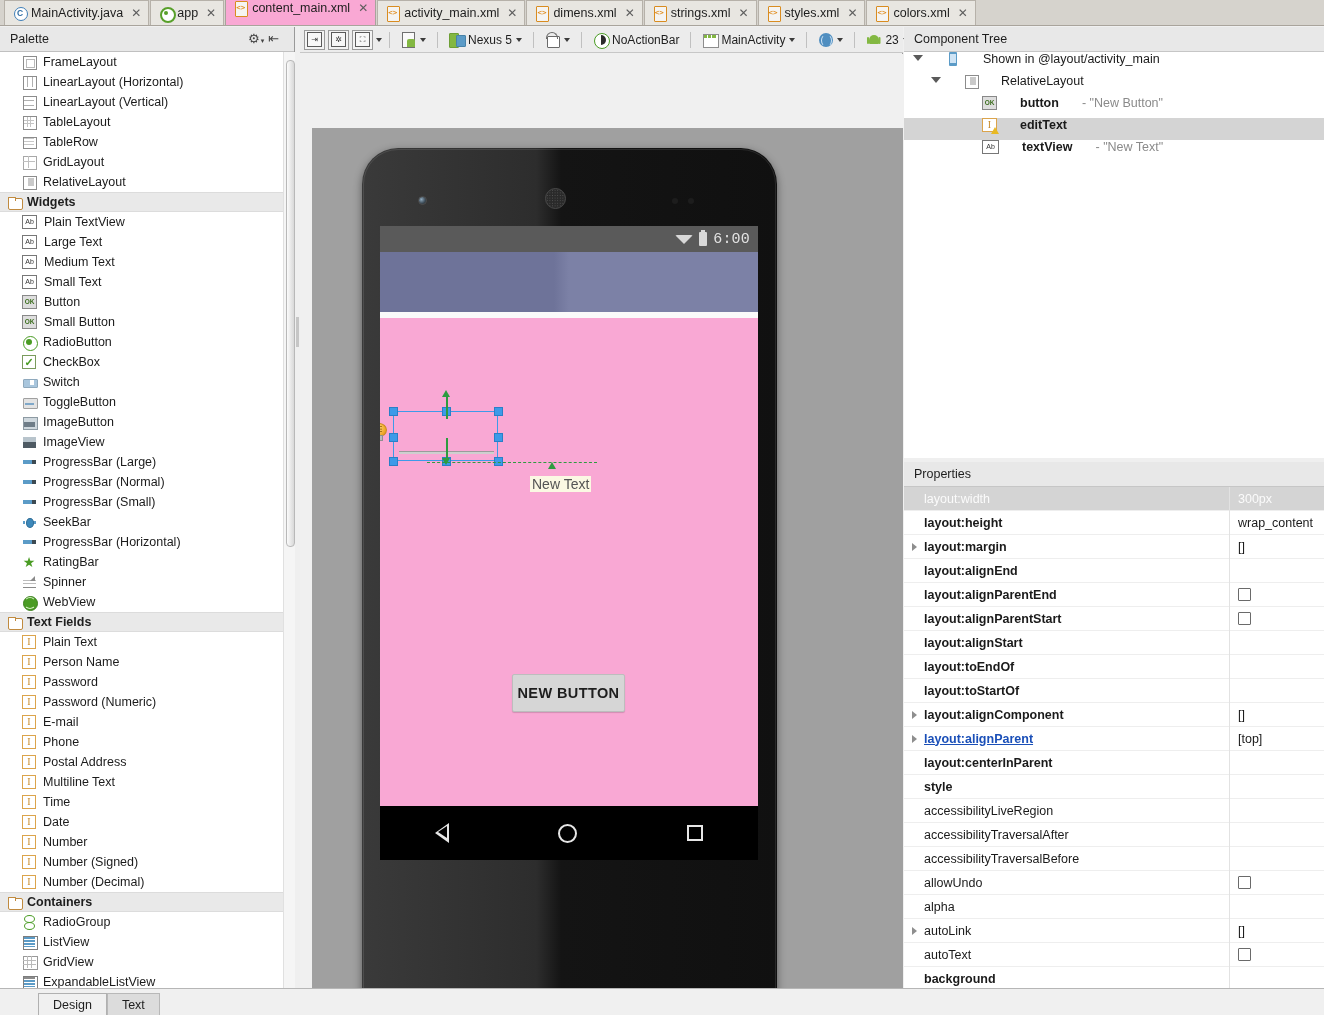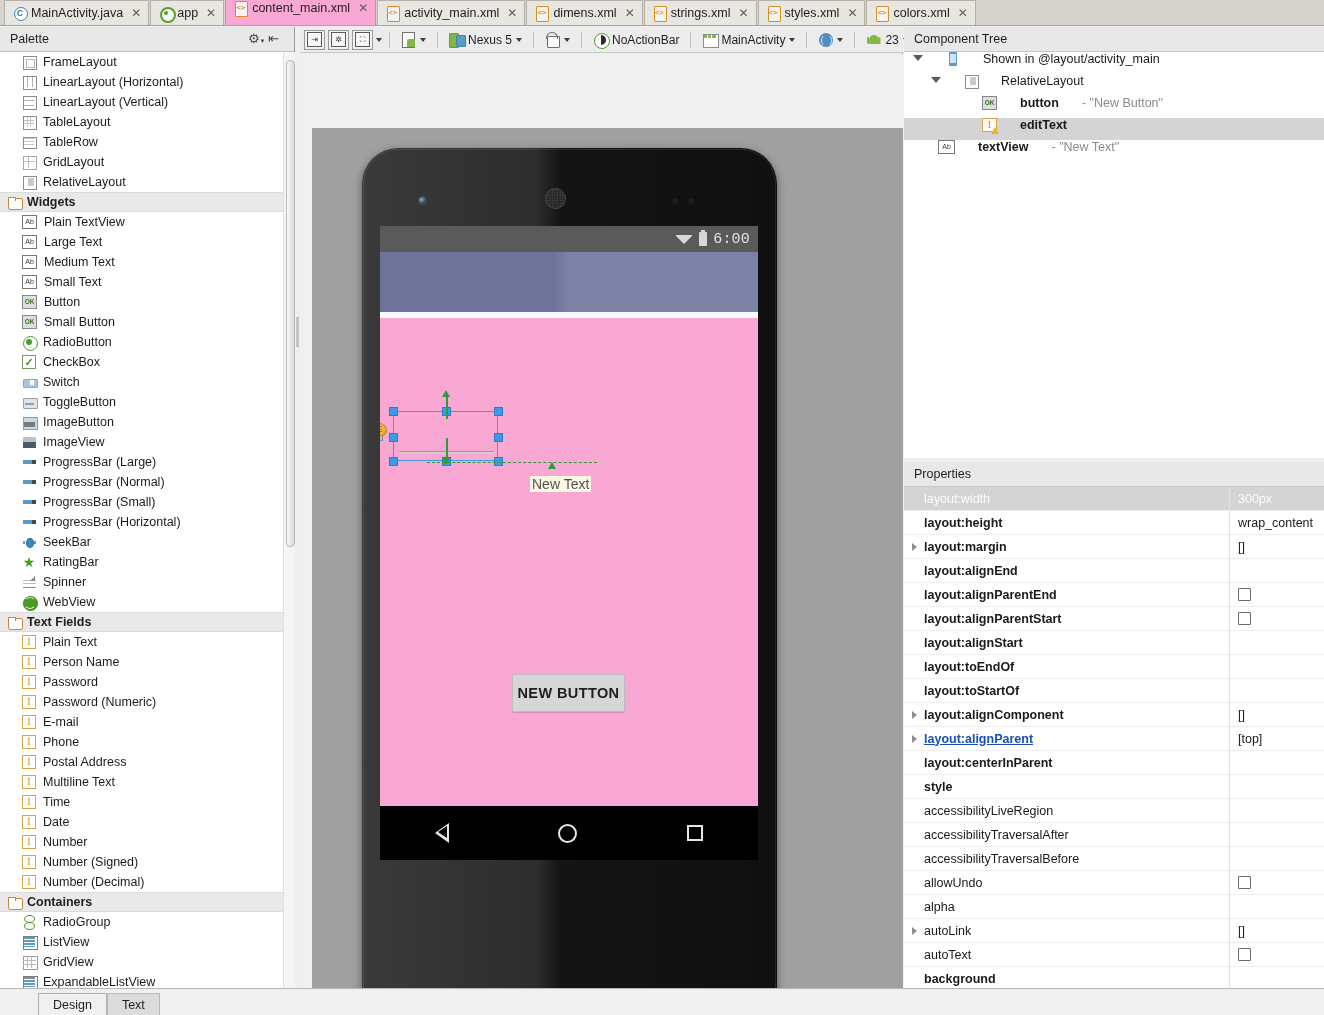--- a/index.html
+++ b/index.html
@@ -641,26 +641,26 @@
           </div>
           <div class="pal-item">
             <span class="pi-icon ic-prog"></span>
             <span>ProgressBar (Normal)</span>
           </div>
           <div class="pal-item">
             <span class="pi-icon ic-prog"></span>
             <span>ProgressBar (Small)</span>
           </div>
           <div class="pal-item">
+            <span class="pi-icon ic-seek"></span>
+            <span>SeekBar</span>
+          </div>
+          <div class="pal-item">
             <span class="pi-icon ic-prog"></span>
             <span>ProgressBar (Horizontal)</span>
-          </div>
-          <div class="pal-item">
-            <span class="pi-icon ic-seek"></span>
-            <span>SeekBar</span>
           </div>
           <div class="pal-item">
             <span class="pi-icon ic-rating">★</span>
             <span>RatingBar</span>
           </div>
           <div class="pal-item">
             <span class="pi-icon ic-spinner"></span>
             <span>Spinner</span>
           </div>
           <div class="pal-item">
@@ -926,21 +926,21 @@
             <span class="twisty"></span>
             <span class="t-ok">OK</span>
             <span class="tree-name">button</span>
             <span class="tree-sub"> - "New Button"</span>
           </div>
           <div class="tree-row selected" style="padding-left: 44px;">
             <span class="twisty"></span>
             <span class="t-edit">I<span class="warn"></span></span>
             <span class="tree-name">editText</span>
           </div>
-          <div class="tree-row" style="">
+          <div class="tree-row" style="padding-left: 44px;">
             <span class="twisty"></span>
             <span class="t-ab">Ab</span>
             <span class="tree-name">textView</span>
             <span class="tree-sub"> - "New Text"</span>
           </div>
         </div>
 
       <div id="ct-divider"></div>
 
       <div id="prop-header">

